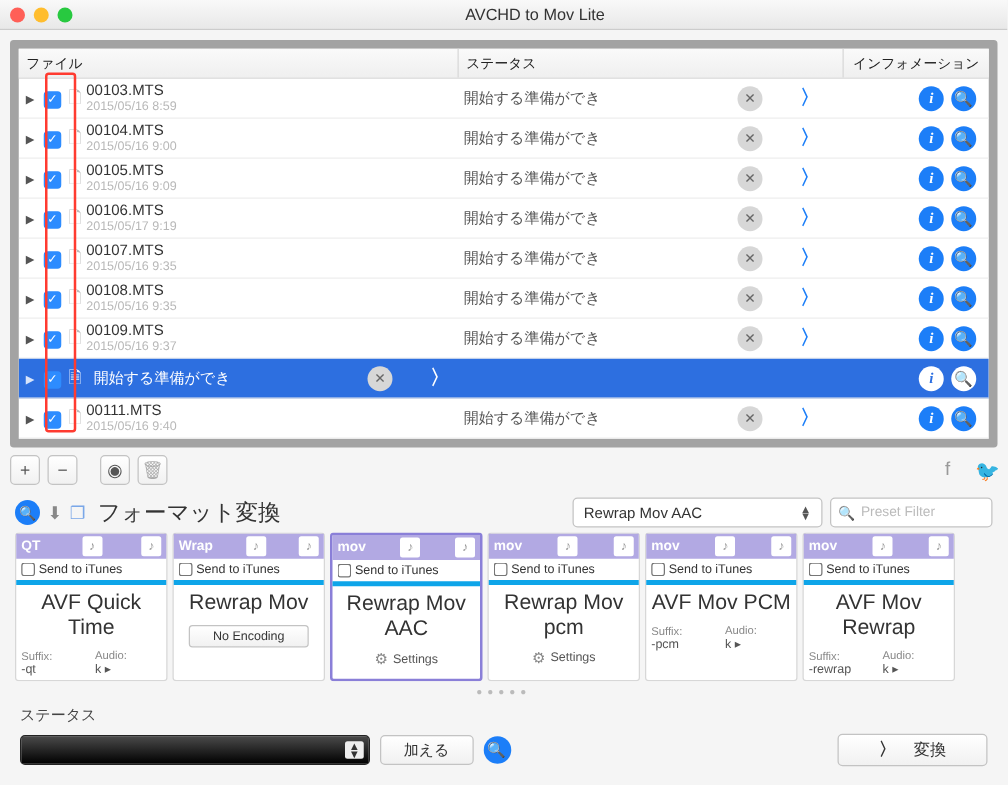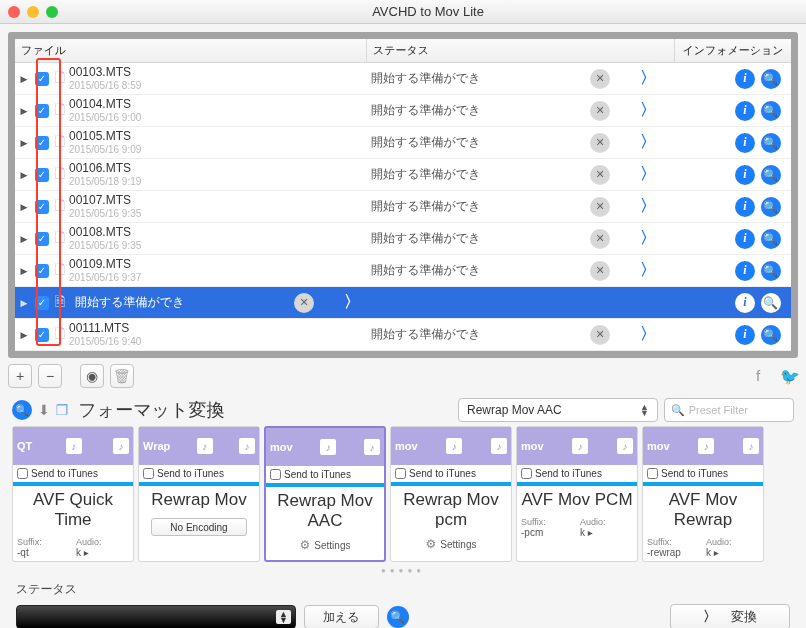--- a/index.html
+++ b/index.html
@@ -56,21 +56,21 @@
 .format-bar .mini{ color:#888; font-size:14px; }
 .format-bar .label{ font-size:18px; color:#333; margin-left:4px;}
 .format-bar .spacer{flex:1;}
 .dropdown{ width:200px; height:24px; border:1px solid #c3c3c3; border-radius:4px; background:#fff; display:flex; align-items:center; padding:0 8px; font-size:12px; justify-content:space-between; cursor:pointer;}
 .dropdown .arrows{ font-size:9px; color:#555; line-height:0.7;}
 .preset-filter{ width:130px; height:24px; border:1px solid #c3c3c3; border-radius:4px; background:#fff; display:flex; align-items:center; padding:0 6px; gap:4px; color:#bbb; font-size:11px;}
 
 .presets{ display:flex; gap:4px; padding:0 12px; overflow:hidden;}
 .preset{ width:122px; border:1px solid #d7d7d7; border-radius:3px; background:#fff; display:flex; flex-direction:column; font-size:11px;}
 .preset.active{ border:2px solid #8a7fd8; }
-.preset .phead{ background:#b2a9e3; height:38px; display:flex; align-items:center; padding:0 4px; gap:2px; color:#fff; font-size:11px;}
+.preset .phead{ background:#b2a9e3; height:20px; display:flex; align-items:center; padding:0 4px; gap:2px; color:#fff; font-size:11px;}
 .preset .phead .badge{ font-weight:bold; }
 .preset .phead .note{ margin-left:auto; width:16px;height:16px;background:#fff;border-radius:2px;display:flex;align-items:center;justify-content:center;color:#999;font-size:10px;}
 .preset .send{ padding:3px 4px; display:flex; align-items:center; gap:3px; border-bottom:4px solid #0ea5e9; font-size:10px;}
 .preset .send input{ width:11px; height:11px; }
 .preset .pname{ text-align:center; padding:4px 2px; font-size:17px;}
 .preset .pbottom{ display:flex; padding:3px 4px; font-size:10px; color:#555; gap:6px; align-items:center;}
 .preset .pbottom.settings{ justify-content:center; gap:4px;}
 .preset .pbottom .col{ display:flex; flex-direction:column; flex:1;}
 .preset .pbottom .lbl{ color:#888; font-size:9px;}
 .preset .pbottom .val{ font-size:10px;}
@@ -166,21 +166,21 @@
           <div class="circle info">i</div>
           <div class="circle search">🔍</div>
         </div>
       </div>
       <div class="row">
         <div class="disclosure">▶</div>
         <div class="cbwrap"><span class="checkbox"></span></div>
         <div class="file-icon ">🗋</div>
         <div class="file-texts">
           <span class="file-name">00106.MTS</span>
-          <span class="file-date">2015/05/18 9:19</span>
+          <span class="file-date">2015/05/17 9:19</span>
         </div>
         <div class="status-cell">開始する準備ができ</div>
         <div class="progress-cell">
           <div class="stop-btn">✕</div>
         </div>
         <div class="expand-cell">
           <span class="chevron">〉</span>
         </div>
         <div class="info-cell">
           <div class="circle info">i</div>

